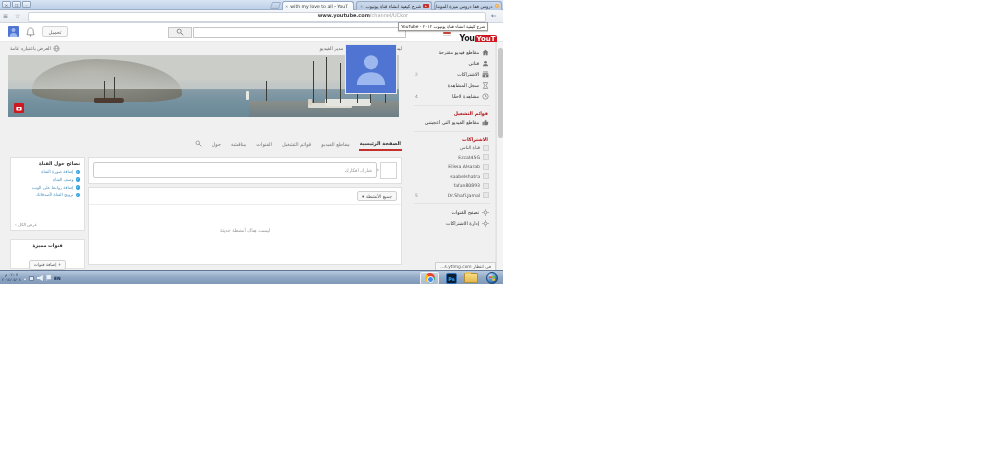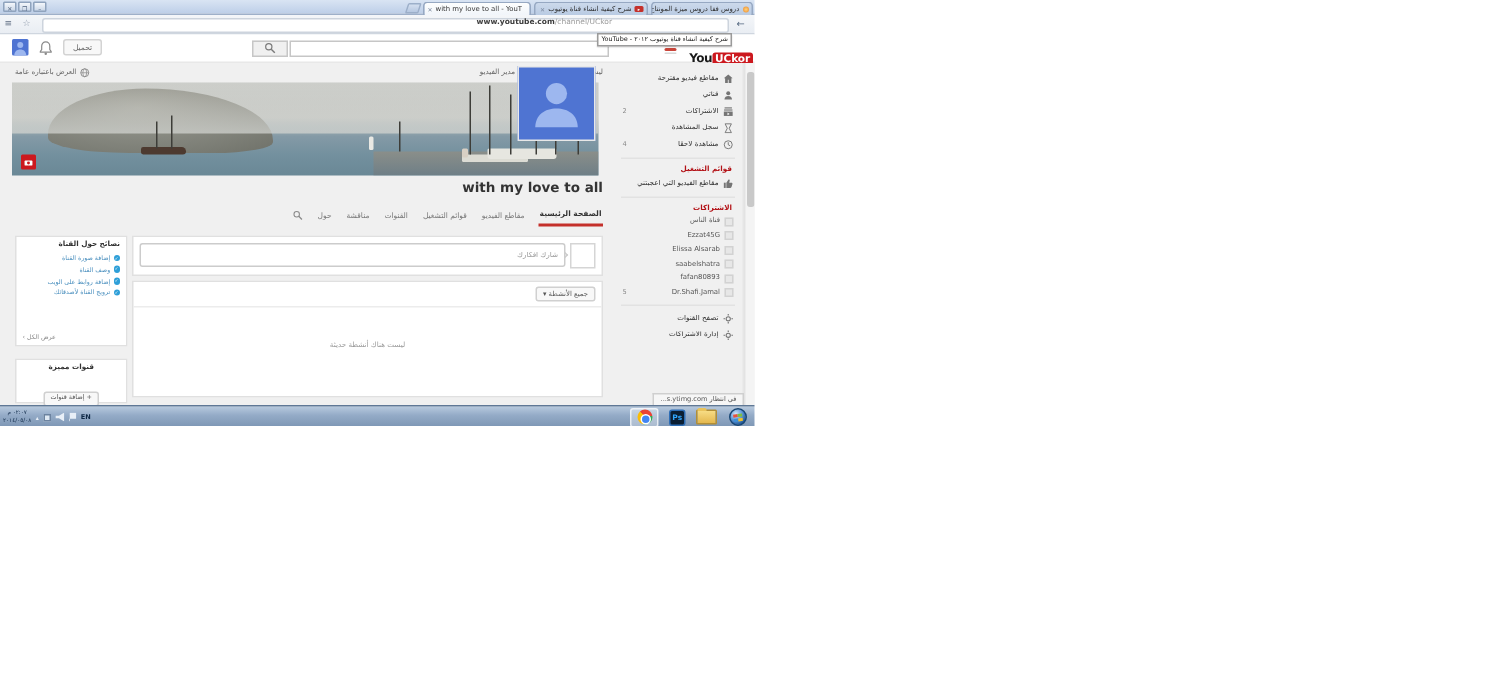--- a/index.html
+++ b/index.html
@@ -229,21 +229,21 @@
             <line x1="6" y1="6" x2="9" y2="9" stroke="#7a7a7a" stroke-width="1.2"></line>
           </svg>
       </div>
       <input class="search-input" type="text" style="">
       <div class="guide-icon">
           <i></i>
           <i></i>
           <i></i>
         </div>
       <div class="logo">
-        <span class="region">SA</span><span class="you">You</span><span class="tube">UCkor</span>
+        <span class="region">SA</span><span class="you">You</span><span class="tube">YouT</span>
       </div>
     </div>
 
     <div class="viewport">
 
       <div class="guide">
         <div class="g-item">
           <span class="ico">
               <svg width="7" height="7" viewBox="0 0 10 10">
                 <path d="M5 1L0.8 4.6h1.2V9h2.6V6h0.8v3h2.6V4.6h1.2z" fill="#757575"></path>
@@ -419,21 +419,20 @@
               </svg>
           </div>
         </div>
         <div class="ch-avatar">
           <svg width="34" height="34" viewBox="0 0 24 24">
               <circle cx="12" cy="8" r="5" fill="#9db7ef"></circle>
               <path d="M2 24c0-6 4.5-9 10-9s10 3 10 9z" fill="#9db7ef"></path>
             </svg>
         </div>
 
-        <div class="ch-title">with my love to all</div>
 
         <div class="ch-tabs">
           <span class="t on">الصفحة الرئيسية</span>
           <span class="t">مقاطع الفيديو</span>
           <span class="t">قوائم التشغيل</span>
           <span class="t">القنوات</span>
           <span class="t">مناقشة</span>
           <span class="t">حول</span>
           <span class="t">
             <svg width="7" height="7" viewBox="0 0 10 10">

